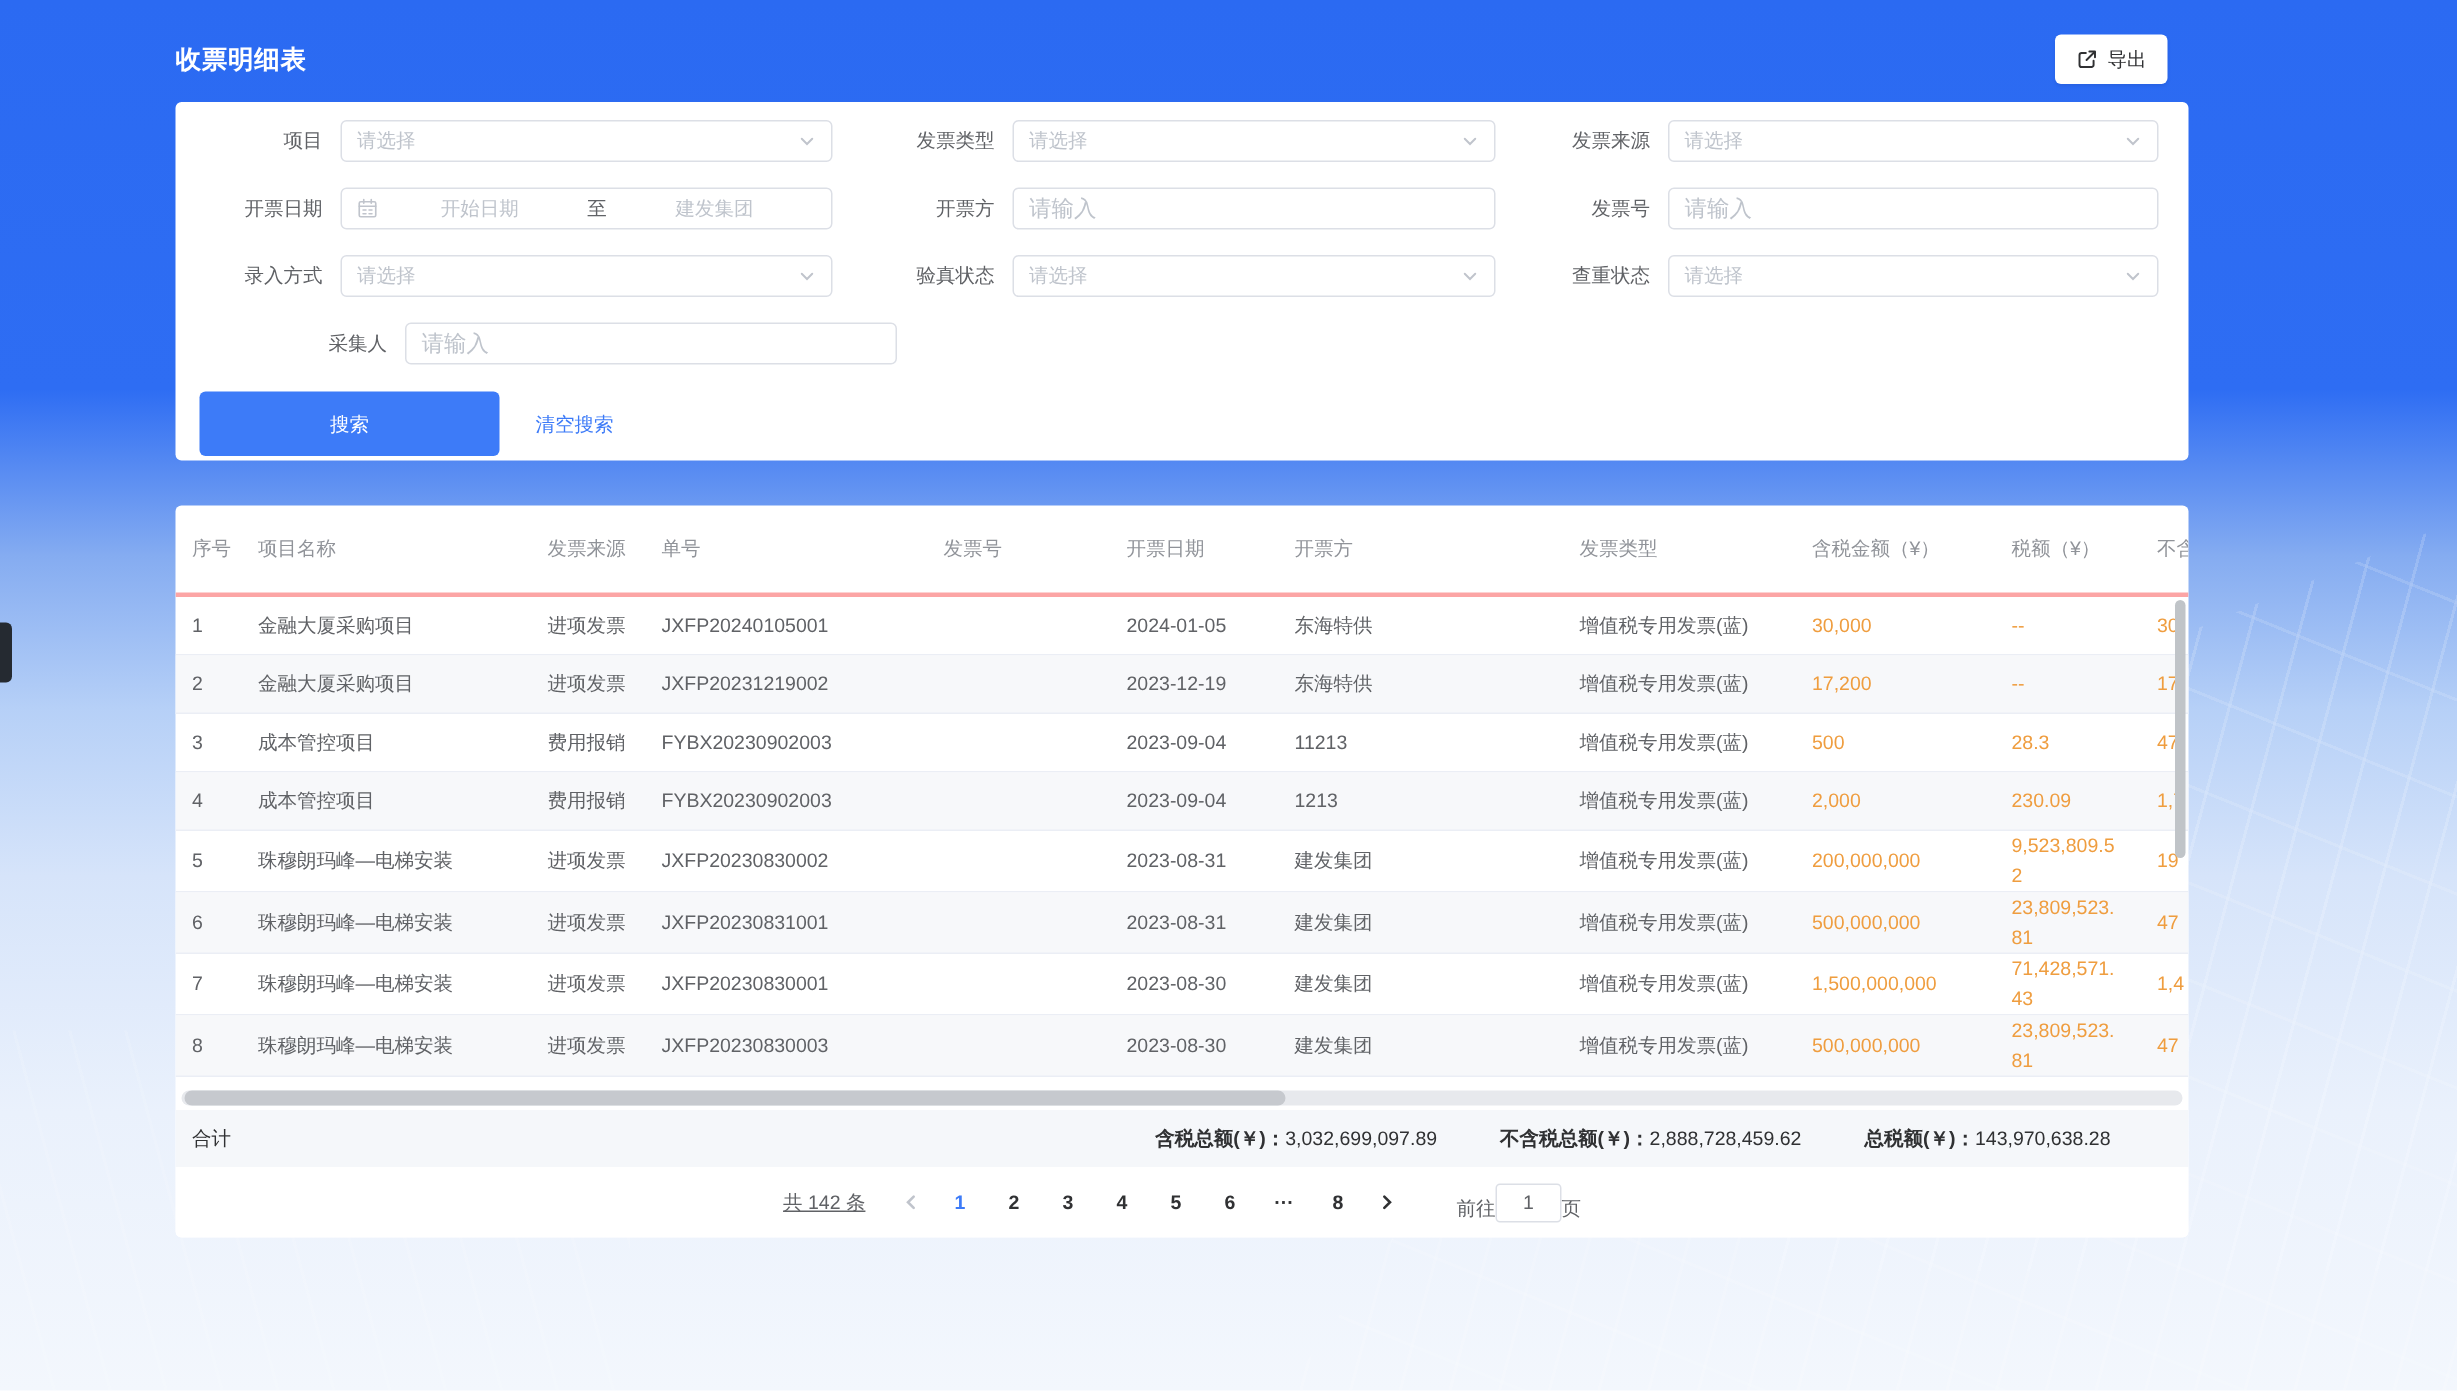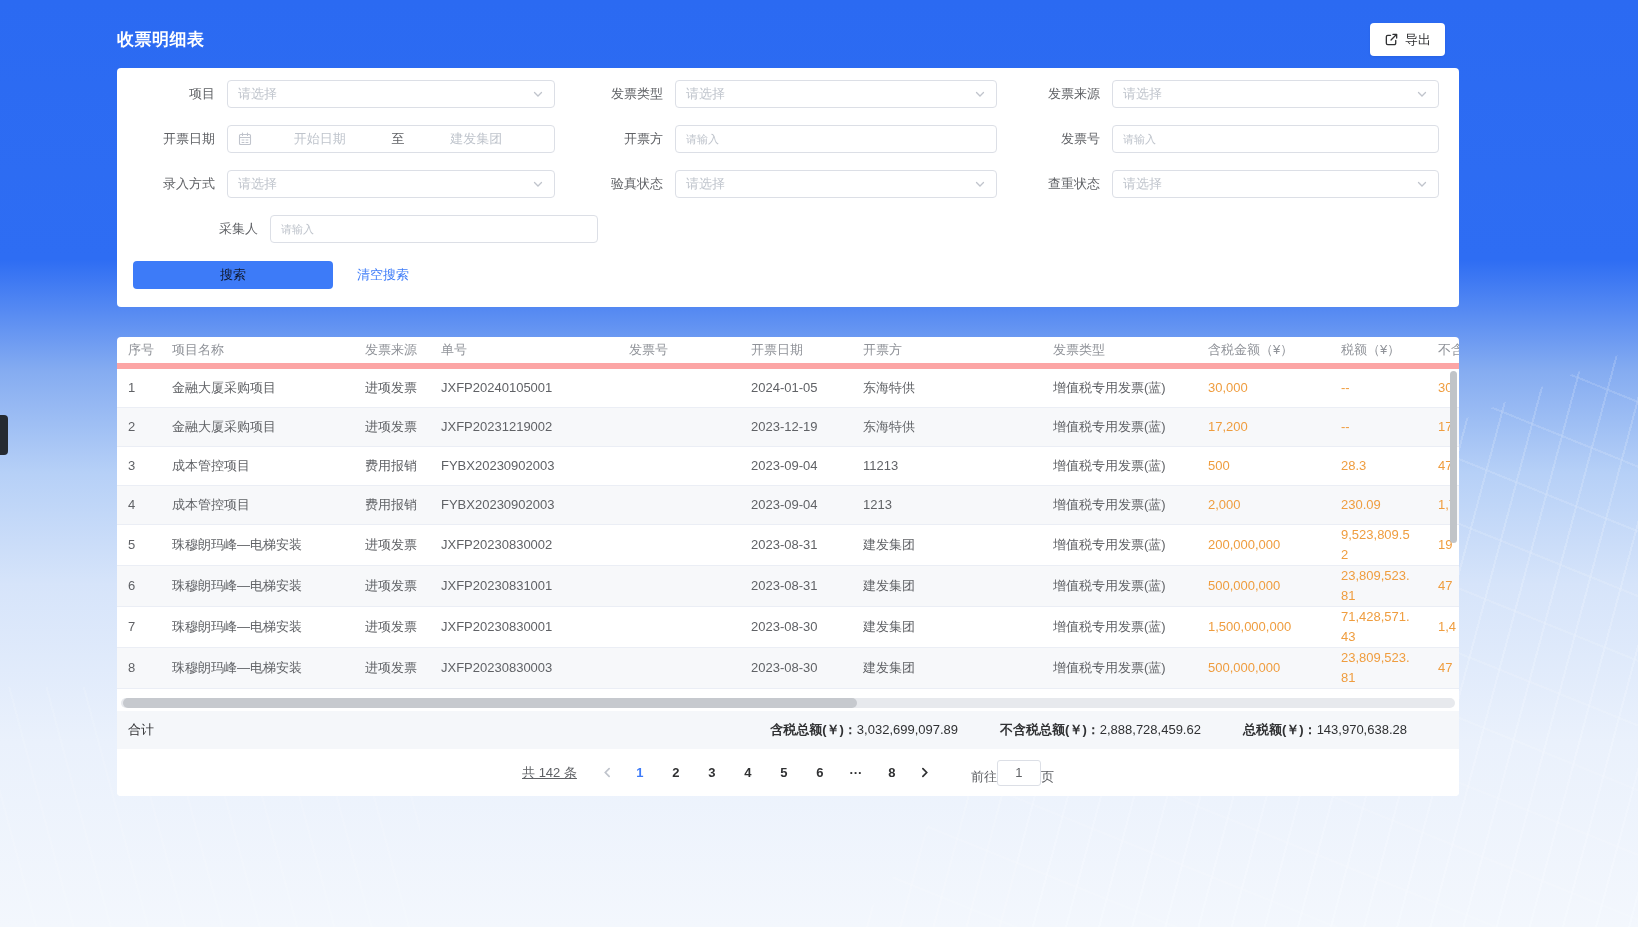--- a/index.html
+++ b/index.html
@@ -31,34 +31,34 @@
   .fcol1 { left:0; }  .fcol2 { left:450px; } .fcol3 { left:880px; }
   .frow { position:absolute; display:flex; align-items:center; height:28px; }
   .frow .flabel { display:inline-block; text-align:right; color:#606266; font-size:13px; flex:none; }
   .fcol1 .flabel { width:98px; } .fcol2 .flabel { width:96px; } .fcol3 .flabel { width:103px; }
   .frow .fctrl { margin-left:12px; flex:none; }
   .r1 { top:12px; } .r2 { top:57px; } .r3 { top:102px; } .r4 { top:147px;padding-left:43px; }
   .select, .tinput, .daterange { height:28px; border:1px solid #dcdfe6; border-radius:4px; background:#fff; }
   .select { display:flex; align-items:center; justify-content:space-between; padding:0 10px; cursor:pointer; }
   .select .ph { color:#bfc4cc; }
   .w1 { width:328px; } .w2 { width:322px; } .w3 { width:327px; }
-  .tinput { width:100%; padding:0 10px; font-size:11px; color:#606266; outline:none; font-family:inherit; }
+  .tinput { width:100%; padding:0 10px; font-size:15px; color:#606266; outline:none; font-family:inherit; }
   .tinput::placeholder { color:#bfc4cc; }
   .daterange { display:flex; align-items:center; padding:0 10px; cursor:pointer; }
   .daterange .dph { flex:1; text-align:center; color:#bfc4cc; }
   .daterange .dsep { color:#606266; padding:0 4px; }
   .btn-row { position:absolute; left:16px; top:193px; display:flex; align-items:center; }
-  .search-btn { width:200px; height:28px; background:#3d7bf8; color:#0f172a; border:none; border-radius:4px;
+  .search-btn { width:200px; height:43px; background:#3d7bf8; color:#ffffff; border:none; border-radius:4px;
     font-size:13px; cursor:pointer; font-family:inherit; }
   .clear-btn { margin-left:24px; background:none; border:none; color:#3d7bf8; font-size:13px; cursor:pointer; font-family:inherit; }
 
   
   .table-card { position:absolute; left:0; top:337px; width:1342px; background:#fff; border-radius:4px; overflow:hidden; }
   .thead, .trow { display:flex; width:1342px; overflow:hidden; }
-  .thead { height:32px; align-items:center; color:#909399; font-weight:500; border-bottom:6px solid #fca5a5; }
+  .thead { height:61px; align-items:center; color:#909399; font-weight:500; border-bottom:3px solid #fca5a5; }
   .cell { flex:none; display:flex; align-items:center; line-height:20px; overflow:hidden; white-space:nowrap; }
   .trow { min-height:39px; border-bottom:1px solid #ebeef5; }
   .trow:nth-child(even) { background:#f7f8fa; }
   .c0{width:55px;padding-left:11px;} .c1{width:193px;} .c2{width:76px;} .c3{width:176px;}
   .c4{width:122px;padding-left:12px;} .c5{width:112px;padding-left:12px;} .c6{width:190px;padding-left:12px;}
   .c7{width:155px;padding-left:12px;} .c8{width:133px;padding-left:12px;} .c9{width:97px;padding-left:12px;}
   .c10{width:120px;padding-left:12px;}
   .orange { color:#ef9d3f; }
   .taxcell { white-space:pre-line; }
   .tbody { position:relative; }

